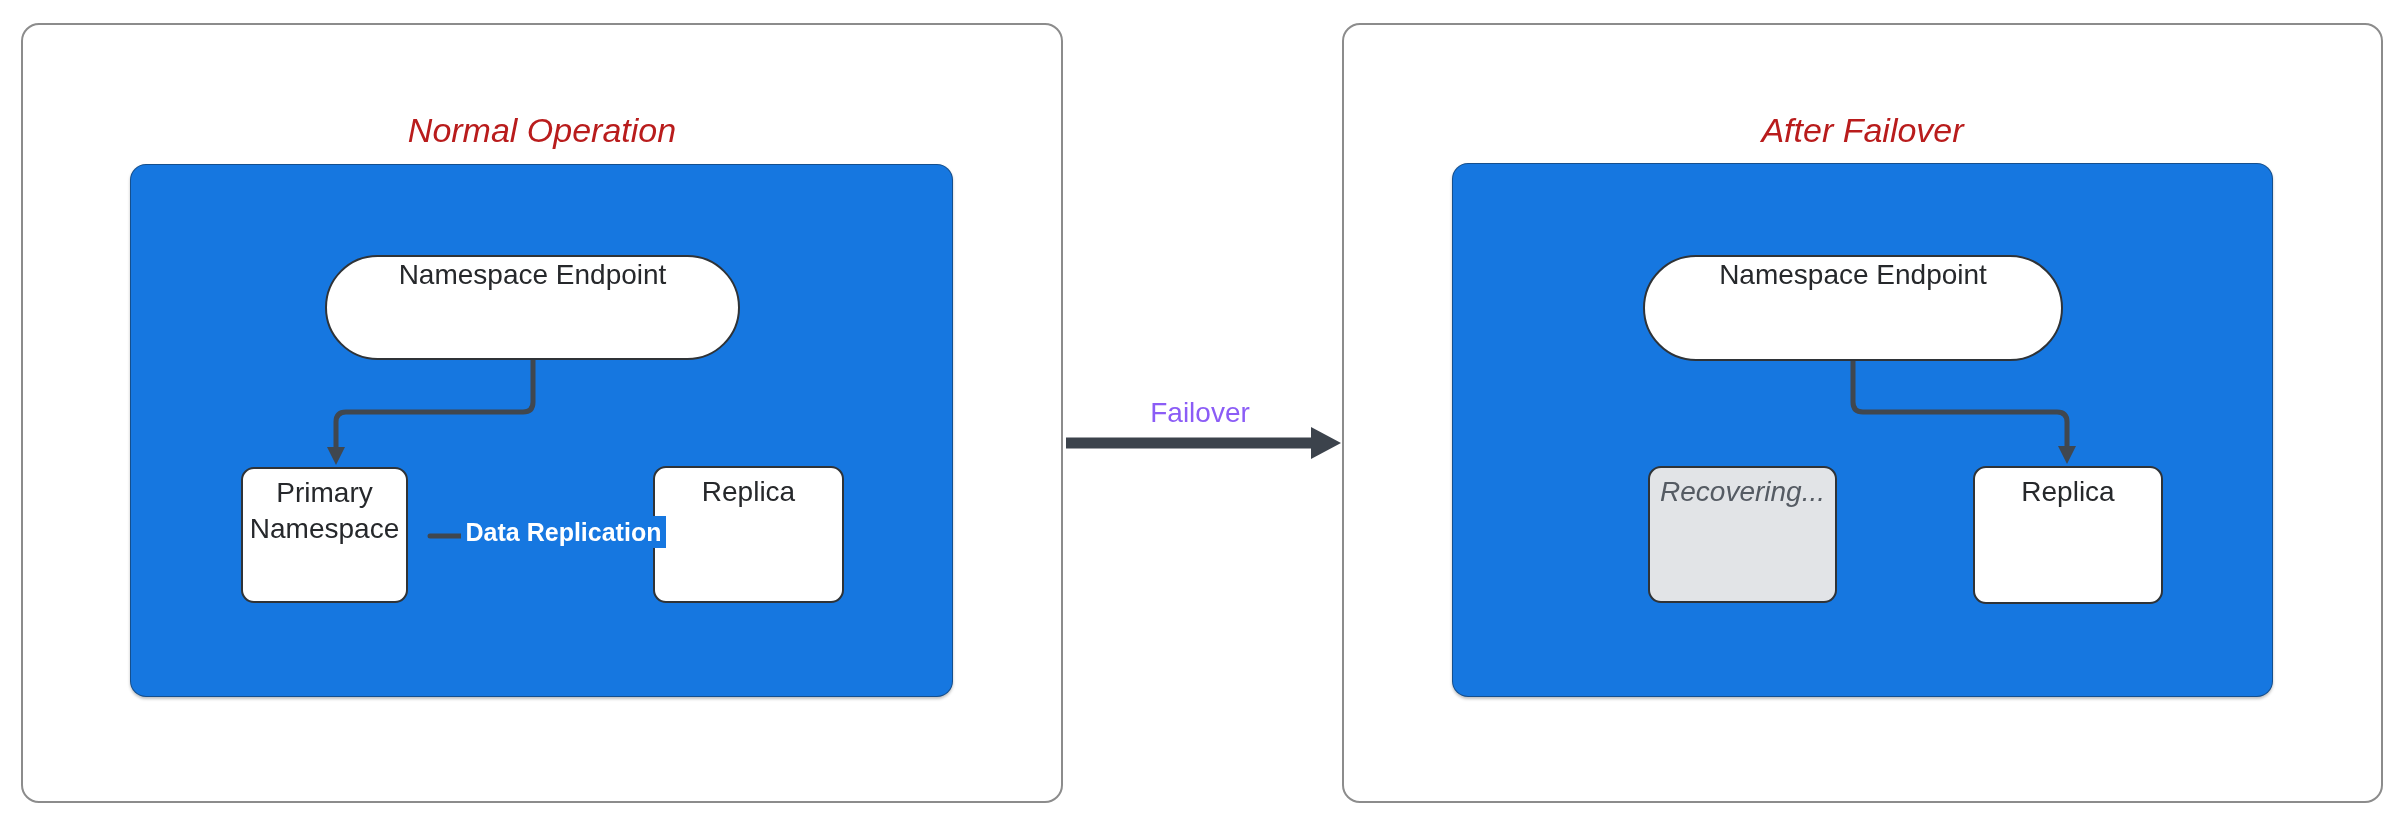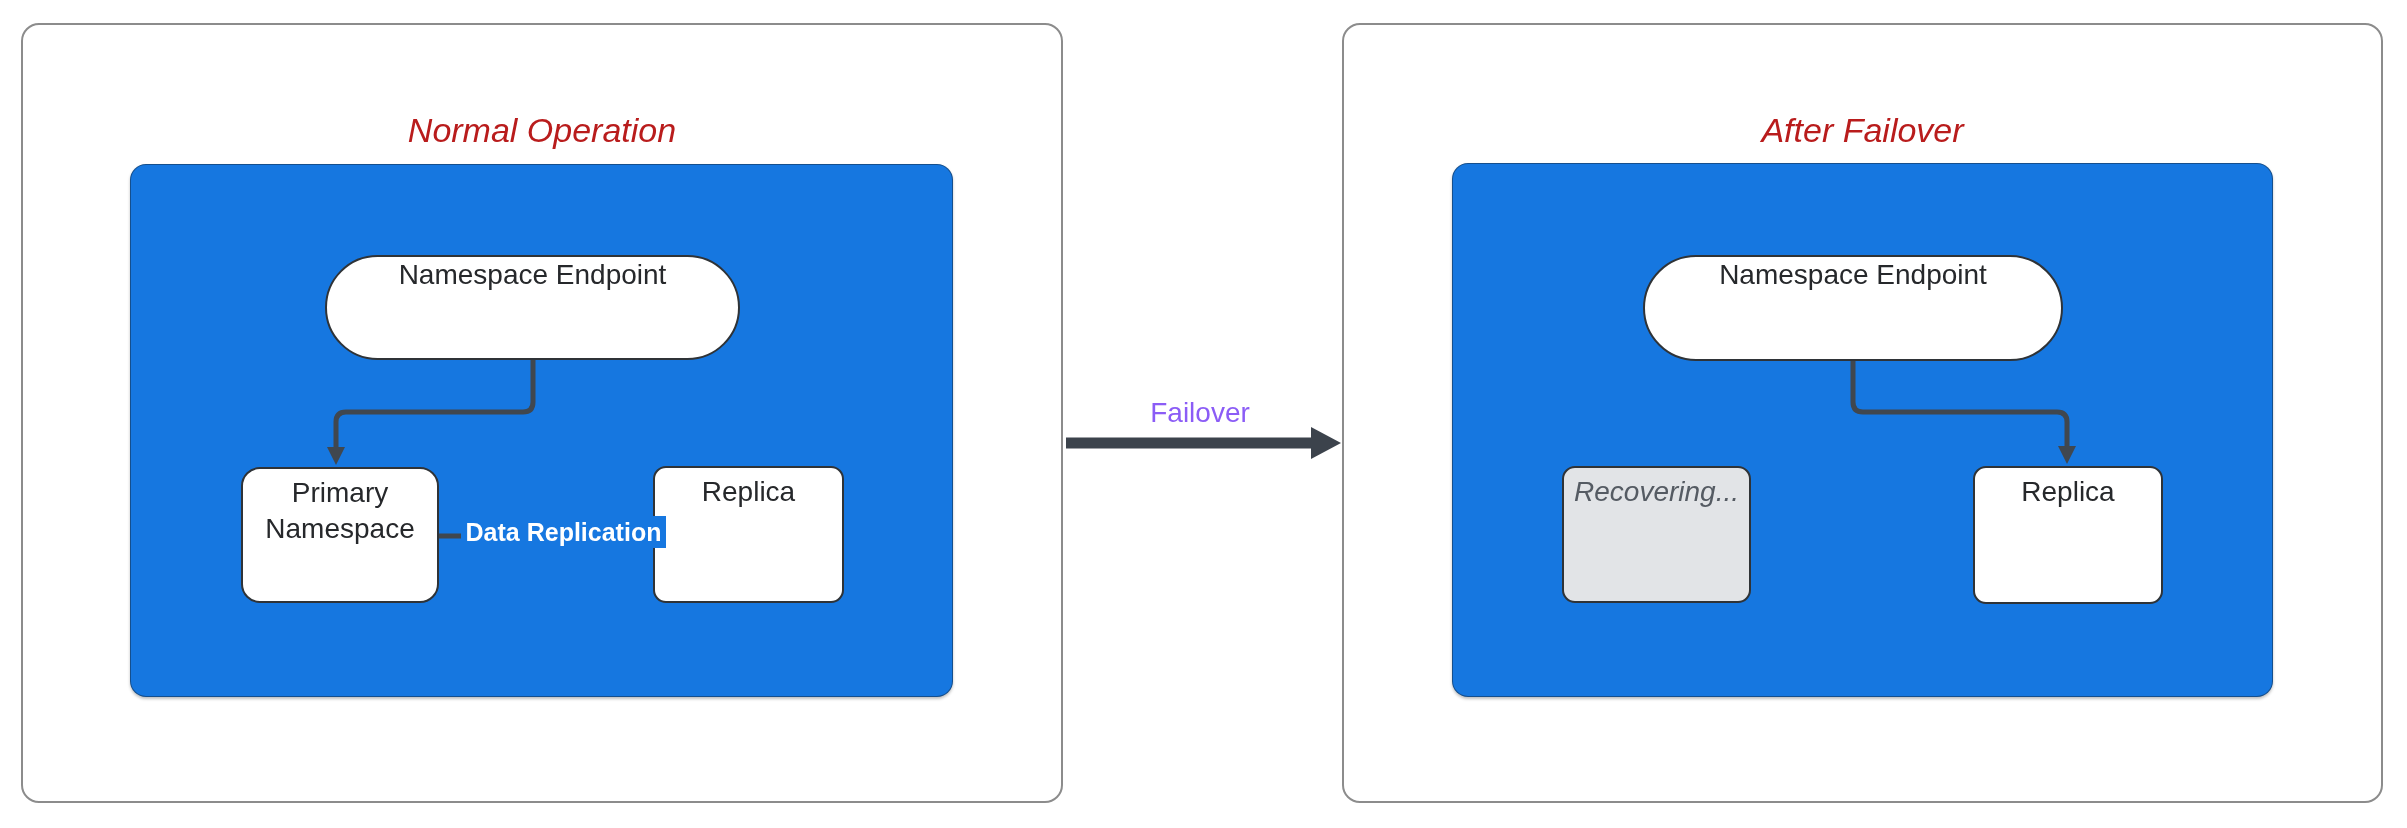--- a/index.html
+++ b/index.html
@@ -64,24 +64,24 @@
     box-sizing: border-box;
     font-size: 28px;
     line-height: 1.28;
     color: #26282b;
     z-index: 3;
   }
   .pill { border-radius: 54px; }
   .box  { border-radius: 13px; padding: 6px 12px; }
   #pill-left     { left: 325px;  top: 255px; width: 415px; height: 105px; }
   #pill-right    { left: 1643px; top: 255px; width: 420px; height: 106px; }
-  #node-primary  { left: 241px;  top: 467px; width: 198px; height: 136px; border-radius: 19px; }
+  #node-primary  { left: 241px;  top: 467px; width: 167px; height: 136px; }
   #node-replica-left  { left: 653px;  top: 466px; width: 191px; height: 137px; }
   #node-recovering {
-    left: 1562px; top: 466px; width: 189px; height: 137px;
+    left: 1648px; top: 466px; width: 189px; height: 137px;
     background: #e2e4e7;
     color: #555b63;
     font-style: italic;
   }
   #node-replica-right { left: 1973px; top: 466px; width: 190px; height: 138px; }
   #label-replication {
     position: absolute;
     left: 430px; top: 518px; width: 267px;
     text-align: center;
     z-index: 4;

